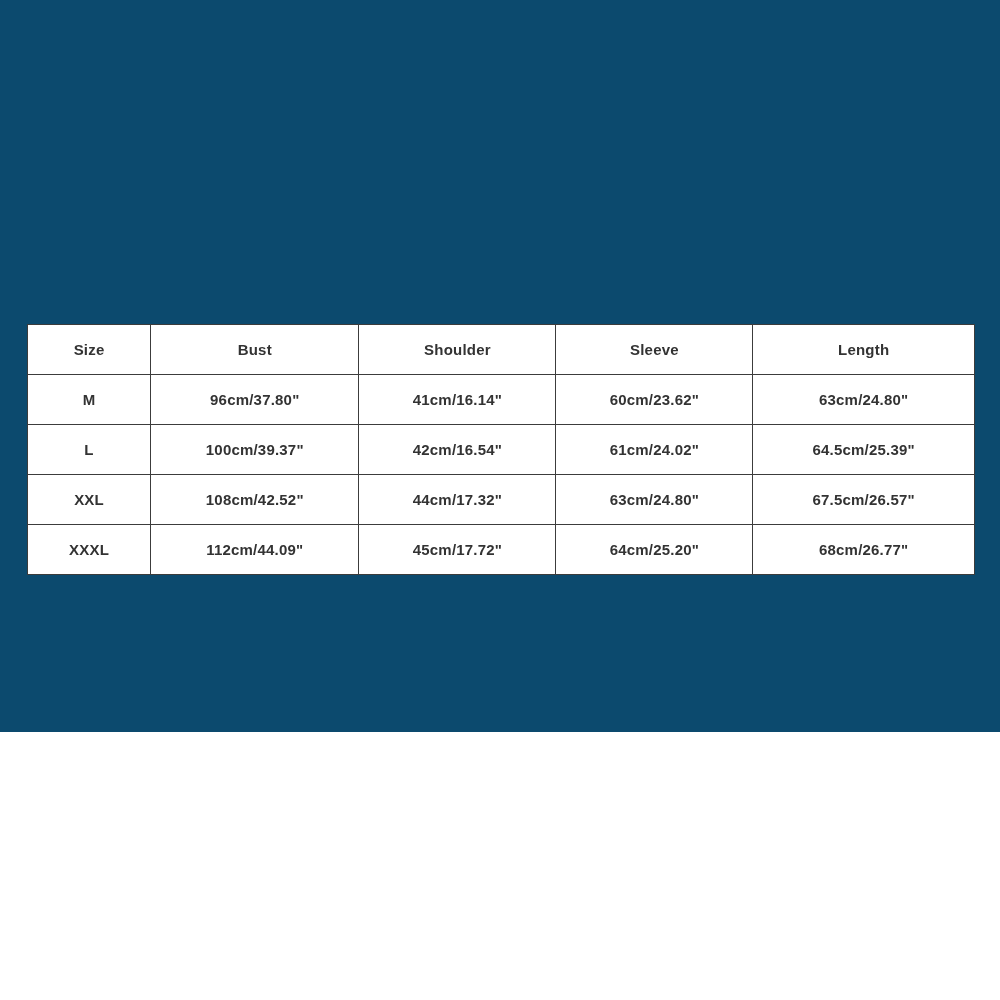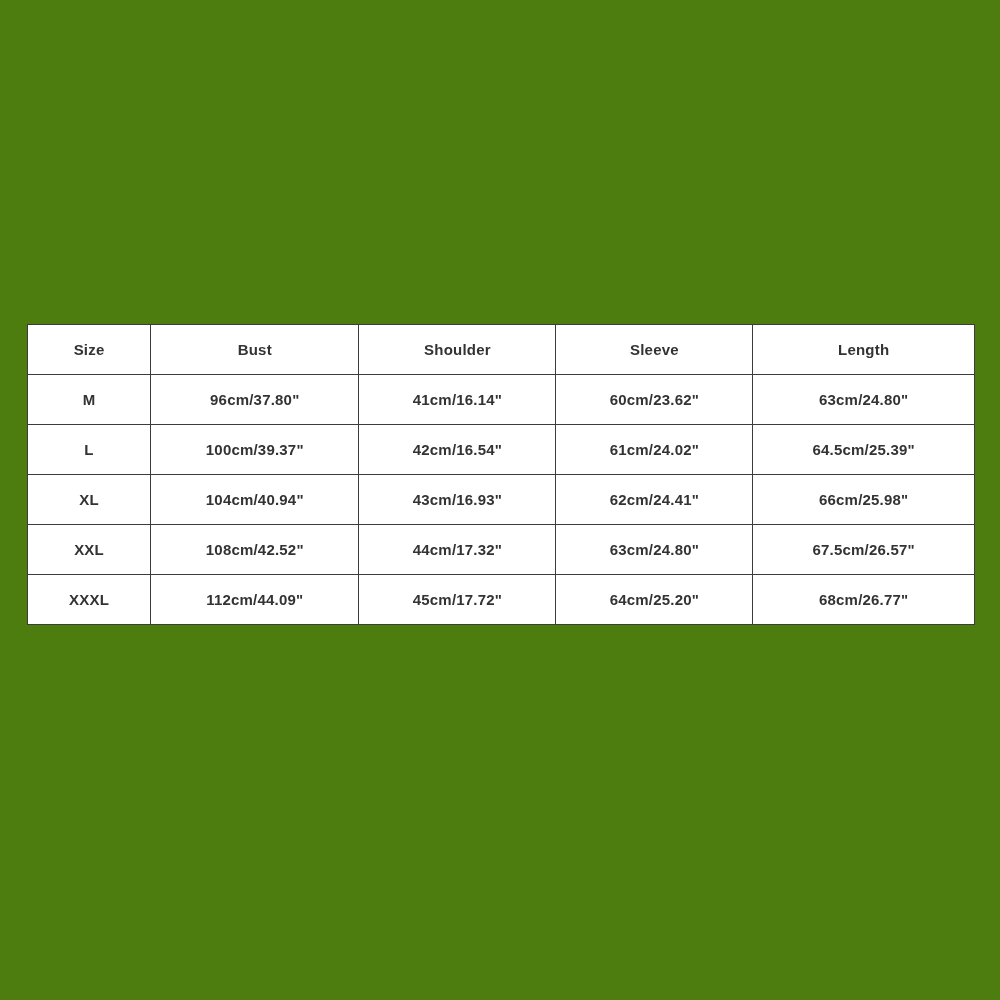--- a/index.html
+++ b/index.html
@@ -4,22 +4,22 @@
 <style>
   html, body {
     margin: 0;
     padding: 0;
     background: #ffffff;
     font-family: "Liberation Sans", sans-serif;
   }
   .page {
     position: relative;
     width: 1000px;
-    height: 1000px;
-    background: #4d7c0f;
+    height: 732px;
+    background: #0c4a6e;
     overflow: hidden;
   }
   table.size-table {
     position: absolute;
     left: 27px;
     top: 324px;
     width: 948px;
     border-collapse: collapse;
     table-layout: fixed;
   }
@@ -67,27 +67,20 @@
           <td>63cm/24.80"</td>
         </tr>
         <tr>
           <td>L</td>
           <td>100cm/39.37"</td>
           <td>42cm/16.54"</td>
           <td>61cm/24.02"</td>
           <td>64.5cm/25.39"</td>
         </tr>
         <tr>
-          <td>XL</td>
-          <td>104cm/40.94"</td>
-          <td>43cm/16.93"</td>
-          <td>62cm/24.41"</td>
-          <td>66cm/25.98"</td>
-        </tr>
-        <tr>
           <td>XXL</td>
           <td>108cm/42.52"</td>
           <td>44cm/17.32"</td>
           <td>63cm/24.80"</td>
           <td>67.5cm/26.57"</td>
         </tr>
         <tr>
           <td>XXXL</td>
           <td>112cm/44.09"</td>
           <td>45cm/17.72"</td>

